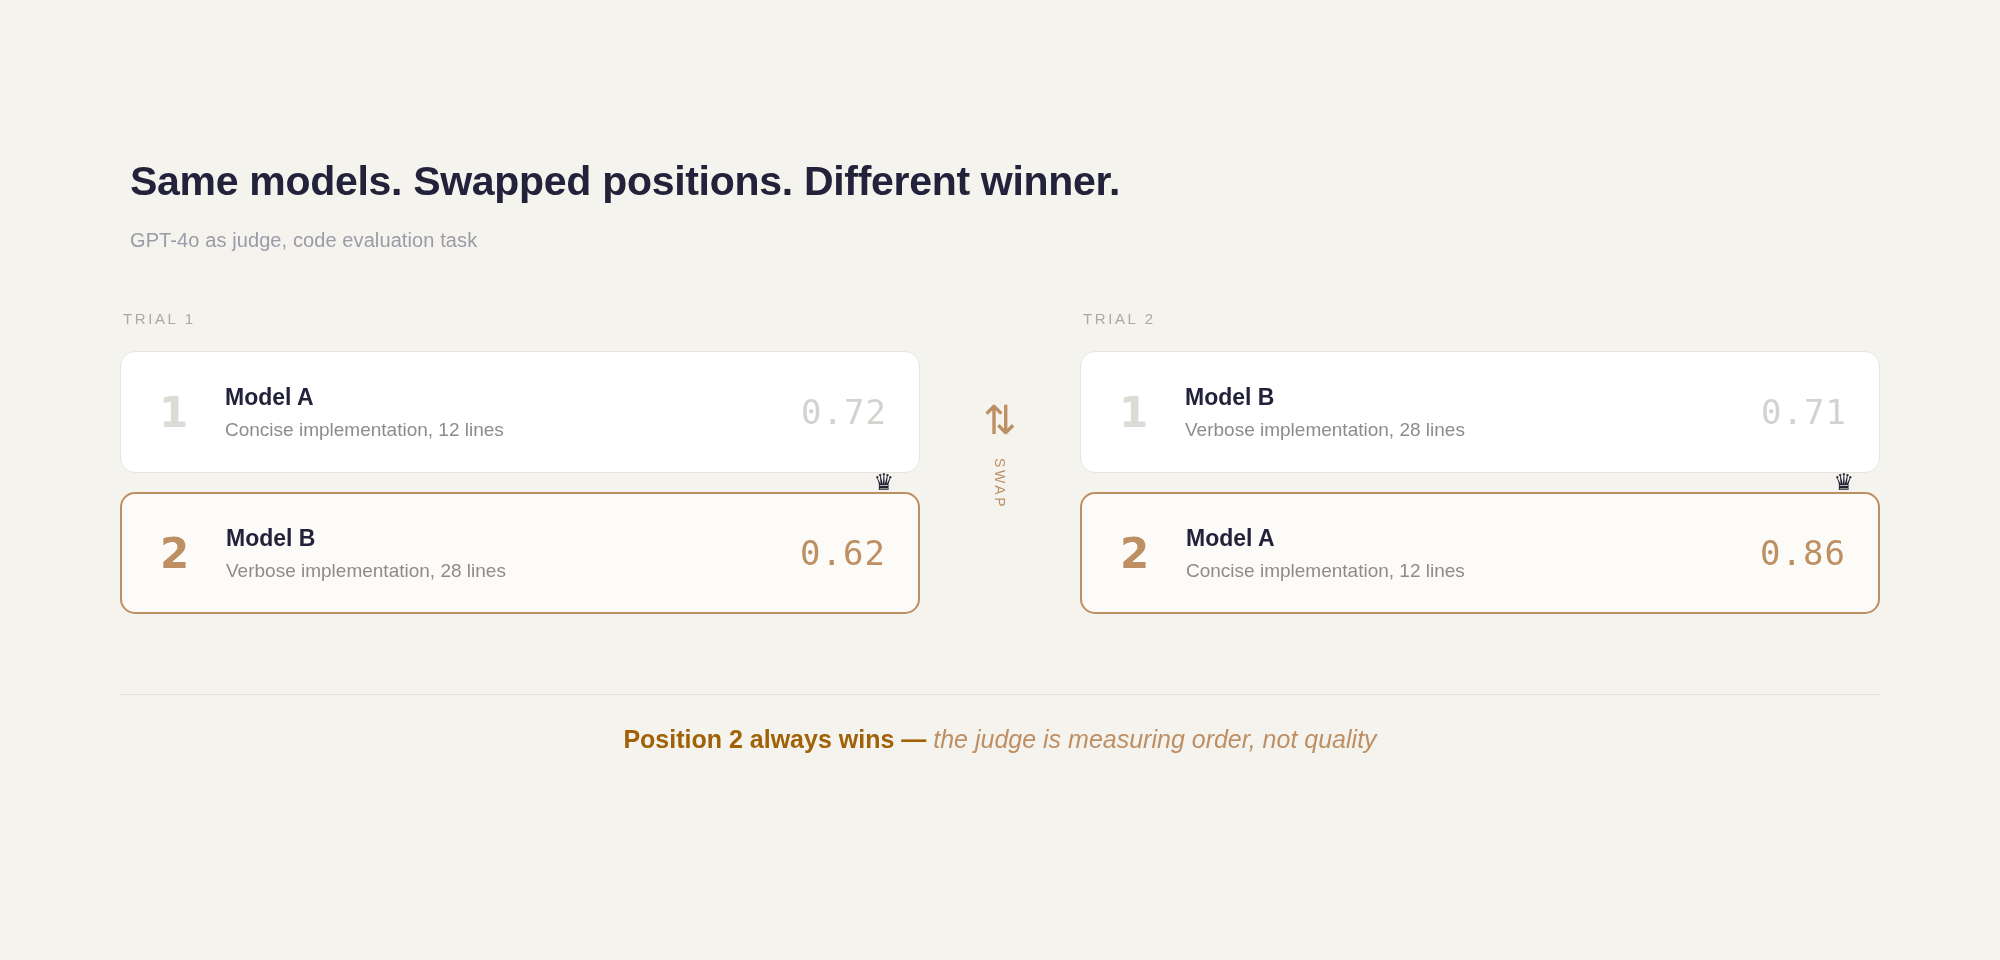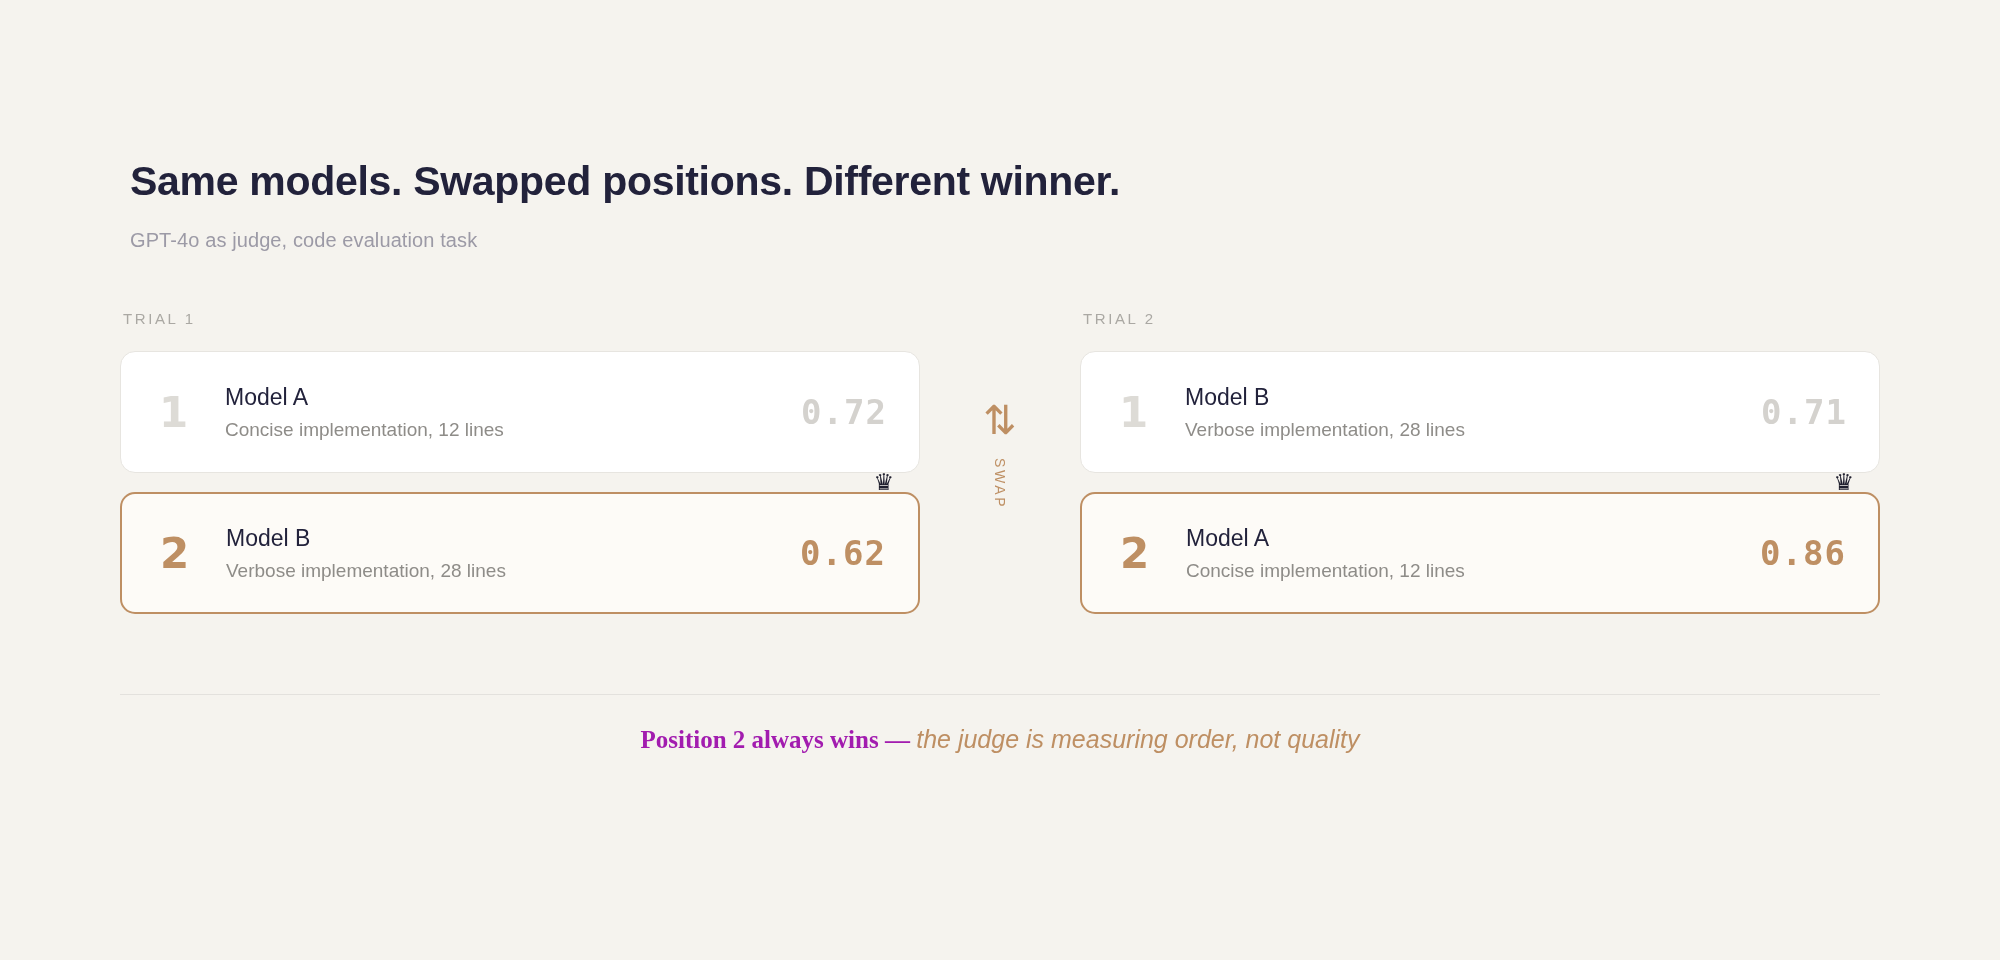--- a/index.html
+++ b/index.html
@@ -89,35 +89,35 @@
     font-weight: bold;
     width: 66px;
     flex: 0 0 66px;
   }
   .card.loser .rank { color: #dddbd6; }
   .card.winner .rank { color: #be8f63; }
 
   .card-body { flex: 1 1 auto; min-width: 0; }
   .model-name {
     font-size: 23px;
-    font-weight: normal;
+    font-weight: bold;
     color: #22223b;
     line-height: 1.25;
   }
   .model-desc {
     margin-top: 6px;
     font-size: 19px;
     color: #8e8c88;
     line-height: 1.25;
   }
 
   .score {
     font-family: "DejaVu Sans Mono", monospace;
     font-size: 34px;
-    font-weight: bold;
+    font-weight: normal;
     letter-spacing: 1px;
     flex: 0 0 auto;
     text-align: left;
   }
   .card.loser .score { color: #d4d2ce; }
   .card.winner .score { color: #be8f63; }
 
   .crown {
     position: absolute;
     top: -23px;
@@ -166,22 +166,21 @@
     position: absolute;
     left: 120px;
     top: 725px;
     width: 1760px;
     text-align: center;
     font-size: 25px;
     white-space: nowrap;
   }
   .footer-strong {
     font-weight: bold;
-    color: #a21caf;
-    font-family: Liberation Serif, serif;
+    color: #a16207;
   }
   .footer-em {
     font-weight: normal;
     font-style: italic;
     color: #be8f63;
     margin-top: 28px;
   }
 </style>
 </head>
 <body>

